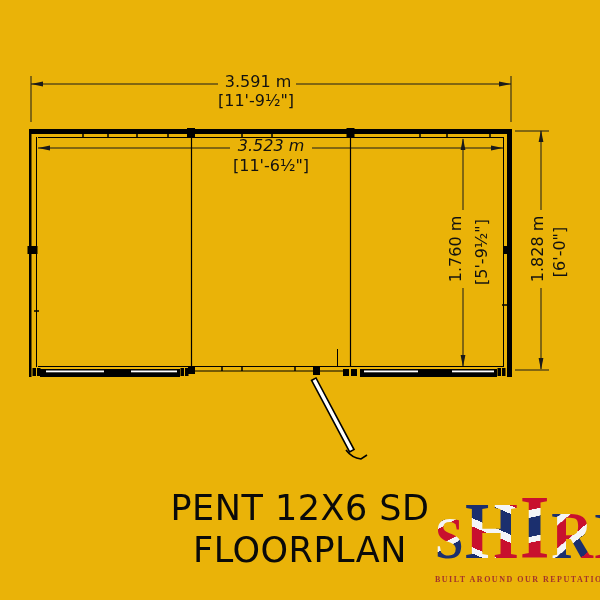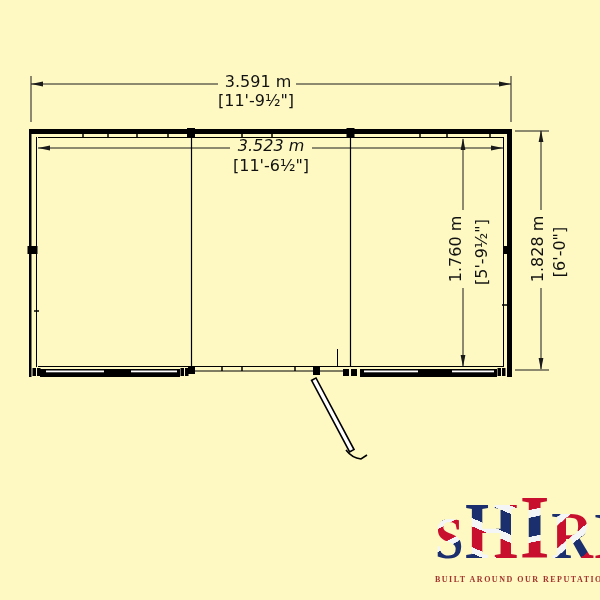--- a/index.html
+++ b/index.html
@@ -1,17 +1,17 @@
 <!DOCTYPE html>
 <html><head>
 <meta charset="utf-8">
 <style>
   html,body{margin:0;padding:0;background:#fff;}
   .canvas{
-    position:relative;width:600px;height:600px;background:#fef9c3;overflow:hidden;
+    position:relative;width:600px;height:600px;background:#eab308;overflow:hidden;
     font-family:"DejaVu Sans",sans-serif;color:#000;
   }
   .canvas svg{position:absolute;left:0;top:0;}
   .lbl{
     position:absolute;white-space:nowrap;font-size:16px;line-height:1.05;
     transform:translate(-50%,-50%);color:#111;
   }
   .lbl.rot{transform:translate(-50%,-50%) rotate(-90deg);}
   .title-block{
     position:absolute;left:110px;top:487px;width:380px;text-align:center;
@@ -126,20 +126,24 @@
 
   <div class="lbl" style="left:271px;top:146px;font-style:italic;">3.523 m</div>
   <div class="lbl" style="left:271px;top:166px;">[11'-6½"]</div>
 
   <div class="lbl rot" style="left:456px;top:249px;">1.760 m</div>
   <div class="lbl rot" style="left:482px;top:252px;">[5'-9½"]</div>
 
   <div class="lbl rot" style="left:538px;top:249px;">1.828 m</div>
   <div class="lbl rot" style="left:560px;top:252px;">[6'-0"]</div>
 
+  <div class="title-block">
+    <div>PENT 12X6 SD</div>
+    <div>FLOORPLAN</div>
+  </div>
 
   <div class="logo">
     <div class="logo-word">
       <span class="logo-letter ll-1">S</span>
       <span class="logo-letter ll-2">H</span>
       <span class="logo-letter ll-3">I</span>
       <span class="logo-letter ll-4">R</span>
       <span class="logo-letter ll-5">E</span>
     </div>
     <div class="logo-tagline">BUILT AROUND OUR REPUTATION</div>

